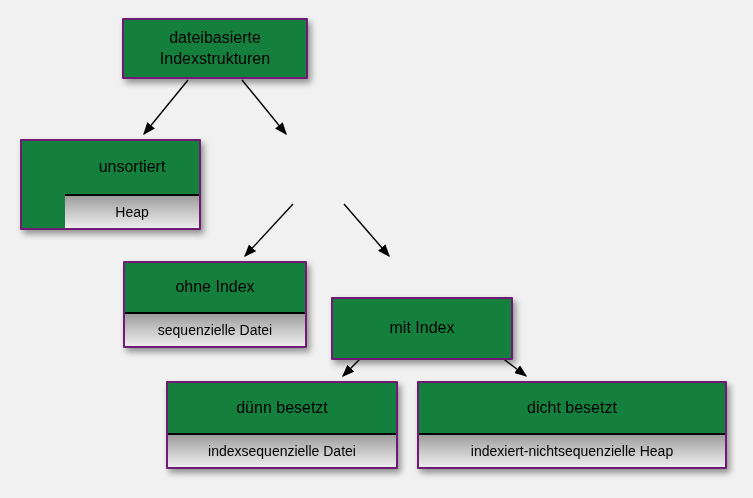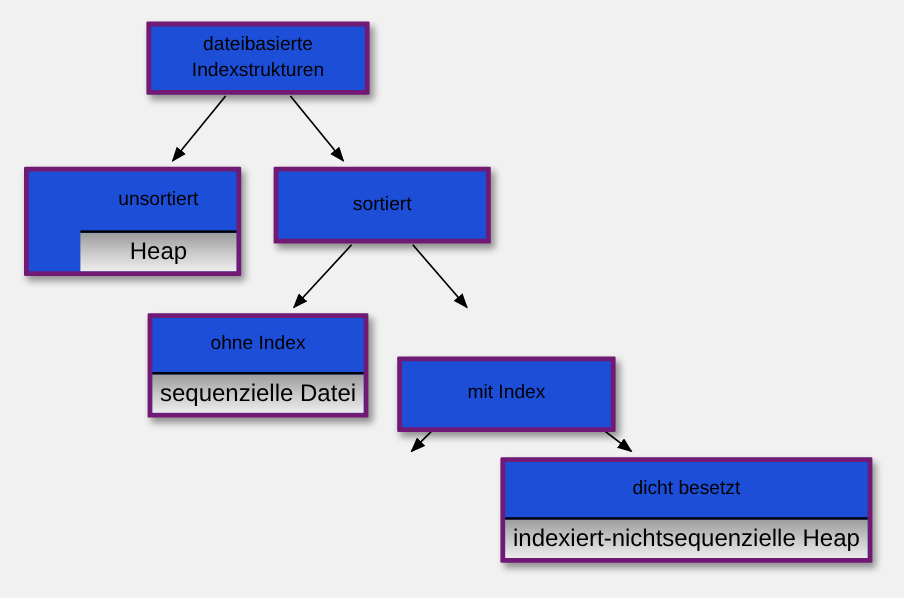--- a/index.html
+++ b/index.html
@@ -19,22 +19,22 @@
     position: absolute;
     left: 0;
     top: 0;
     width: 753px;
     height: 498px;
     pointer-events: none;
   }
   .node {
     position: absolute;
     box-sizing: border-box;
-    background: #1d4ed8;
-    border: 4px solid #701a75;
+    background: #15803d;
+    border: 2px solid #701a75;
     border-radius: 1px;
     box-shadow: 3px 4px 6px rgba(0,0,0,0.40);
     display: flex;
     flex-direction: column;
     color: #000000;
   }
   .node-label {
     flex: 1;
     display: flex;
     align-items: center;
@@ -47,21 +47,21 @@
   .node-sublabel {
     height: 34px;
     flex: 0 0 34px;
     box-sizing: border-box;
     border-top: 2px solid #000000;
     background: linear-gradient(to bottom, #9c9c9c 0%, #c9c9c9 52%, #ececec 100%);
     display: flex;
     align-items: center;
     justify-content: center;
     text-align: center;
-    font-size: 20px;
+    font-size: 14px;
     white-space: nowrap;
   }
   
   .n-root  { left: 122px; top: 18px;  width: 186px; height: 61px; }
   .n-unsrt { left: 20px;  top: 139px; width: 181px; height: 91px; padding-left: 43px; }
   .n-srt   { left: 228px; top: 139px; width: 181px; height: 64px; }
   .n-ohne  { left: 123px; top: 261px; width: 184px; height: 87px; }
   .n-mit   { left: 331px; top: 261px; width: 182px; height: 63px; margin-top: 36px; }
   .n-duenn { left: 166px; top: 381px; width: 232px; height: 88px; }
   .n-dicht { left: 417px; top: 381px; width: 310px; height: 88px; }
@@ -87,32 +87,33 @@
 
   <div class="node n-root">
     <div class="node-label">dateibasierte Indexstrukturen</div>
   </div>
 
   <div class="node n-unsrt">
     <div class="node-label">unsortiert</div>
     <div class="node-sublabel">Heap</div>
   </div>
 
-  <div class="node n-srt">
-    <div class="node-label">sortiert</div>
-  </div>
 
   <div class="node n-ohne">
     <div class="node-label">ohne Index</div>
     <div class="node-sublabel">sequenzielle Datei</div>
   </div>
 
   <div class="node n-mit">
     <div class="node-label">mit Index</div>
   </div>
 
+  <div class="node n-duenn">
+    <div class="node-label">dünn besetzt</div>
+    <div class="node-sublabel">indexsequenzielle Datei</div>
+  </div>
 
   <div class="node n-dicht">
     <div class="node-label">dicht besetzt</div>
     <div class="node-sublabel">indexiert-nichtsequenzielle Heap</div>
   </div>
 
 </div>
 
 </body></html>

